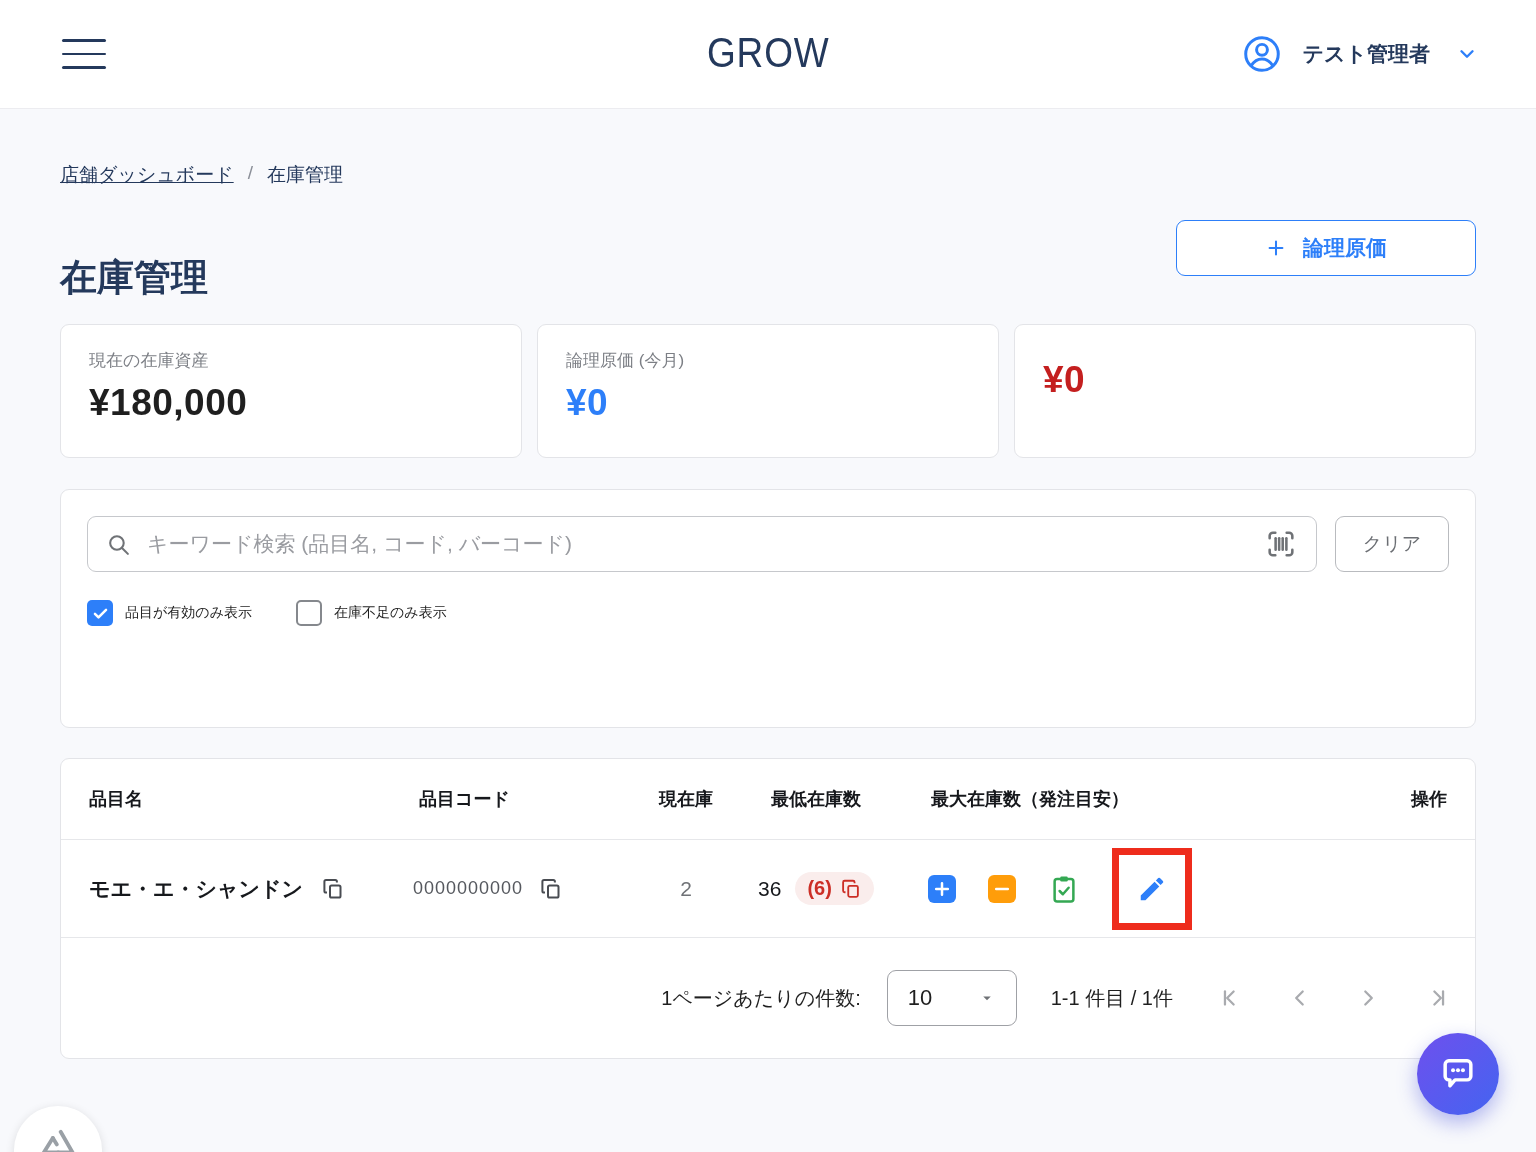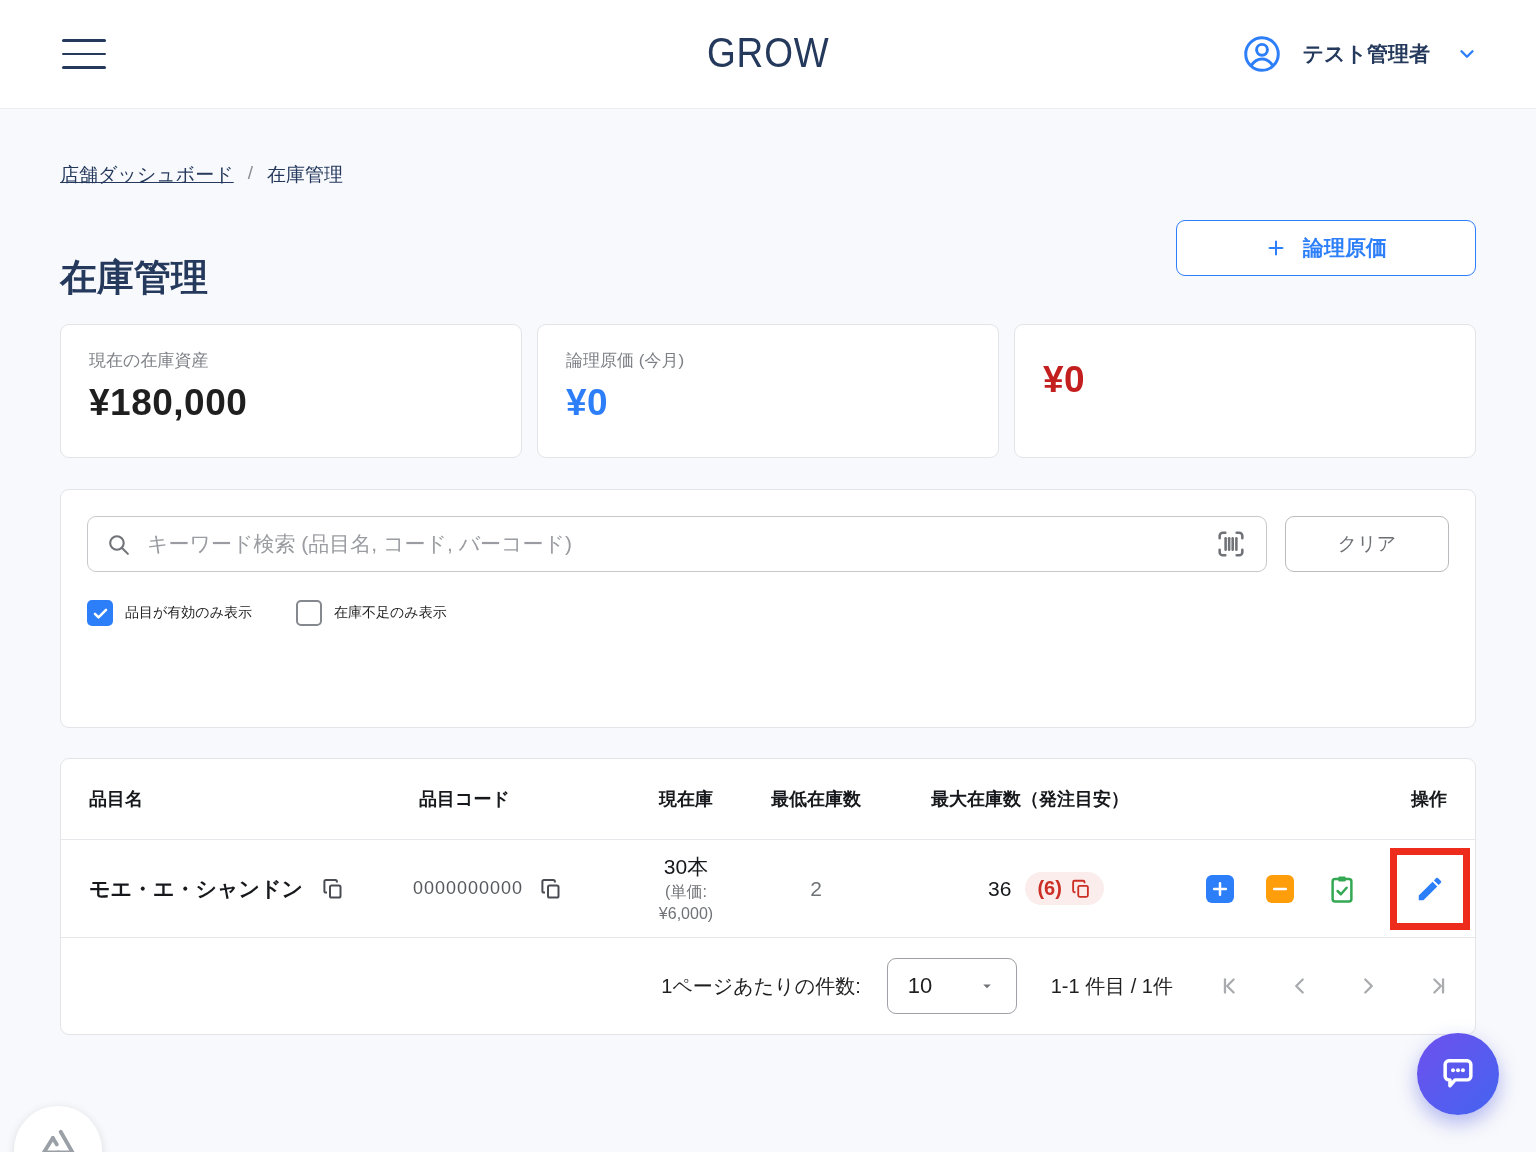--- a/index.html
+++ b/index.html
@@ -40,21 +40,21 @@
   .panel-head{height:60px;background:#f4f5f7;border-bottom:1px solid #e3e4e8;display:flex;align-items:center;gap:14px;padding:0 28px;}
   .panel-head .sicon{width:23px;height:23px;color:#55585e;}
   .panel-title{font-size:19px;font-weight:bold;color:#2e3238;}
   .panel-body{padding:26px;}
   .search-row{display:flex;gap:18px;}
   .search-box{flex:1;height:56px;border:1px solid #c6c8cc;border-radius:9px;display:flex;align-items:center;gap:14px;padding:0 18px;box-sizing:border-box;background:#fff;}
   .search-box .sicon{width:25px;height:25px;color:#6f7276;flex:none;}
   .search-box input{flex:1;border:none;outline:none;font-size:21px;color:#1f1f1f;background:transparent;font-family:inherit;}
   .search-box input::placeholder{color:#9a9ca1;}
   .barcode{width:34px;height:34px;color:#6f7276;flex:none;cursor:pointer;}
-  .clear-btn{width:164px;height:56px;background:#fff;border:1.5px solid #b9bbbf;border-radius:9px;color:#6b6e73;font-size:19px;cursor:pointer;font-family:inherit;}
+  .clear-btn{width:114px;height:56px;background:#fff;border:1.5px solid #b9bbbf;border-radius:9px;color:#6b6e73;font-size:19px;cursor:pointer;font-family:inherit;}
   .check-row{margin-top:28px;display:flex;gap:44px;align-items:center;}
   .check-item{display:flex;align-items:center;gap:12px;cursor:pointer;font-size:14px;color:#1f1f1f;}
   .cbox{width:26px;height:26px;border-radius:5px;box-sizing:border-box;display:flex;align-items:center;justify-content:center;}
   .cbox.on{background:#2d7ff9;}
   .cbox.off{background:#fff;border:2.5px solid #85888d;}
   .cbox svg{width:19px;height:19px;}
   
   .table-panel{position:absolute;left:60px;right:60px;top:758px;background:#fff;border:1px solid #e3e4e8;border-radius:9px;box-sizing:border-box;overflow:hidden;}
   .tgrid{display:grid;grid-template-columns:330px 235px 120px 140px 320px 1fr;align-items:center;}
   .thead{height:80px;font-size:18px;font-weight:bold;color:#16181c;}
@@ -77,21 +77,21 @@
   .badge .copy-ic{color:#cc2f26;width:22px;height:22px;}
   .cell-actions{display:flex;align-items:center;justify-content:flex-end;gap:32px;padding-right:14px;}
   .sqbtn{width:28px;height:28px;border-radius:6px;display:flex;align-items:center;justify-content:center;cursor:pointer;}
   .sq-blue{background:#2d7ff9;} .sq-orange{background:#ff9d0a;}
   .sqbtn svg{width:20px;height:20px;}
   .clip-btn{width:32px;height:32px;cursor:pointer;display:flex;align-items:center;justify-content:center;}
   .clip-btn svg{width:30px;height:30px;}
   .highlight-box{width:66px;height:68px;border:7px solid #ee2c1c;background:#fff;display:flex;align-items:center;justify-content:center;}
   .pencil-btn{width:30px;height:30px;cursor:pointer;}
   
-  .pager{height:88px;border-top:1px solid #e6e7ea;display:flex;align-items:center;justify-content:flex-end;padding:4px 26px;gap:26px;}
+  .pager{height:88px;border-top:1px solid #e6e7ea;display:flex;align-items:center;justify-content:flex-end;padding:16px 26px;gap:26px;}
   .pp-label{font-size:20px;color:#1f1f1f;}
   .pp-select{width:130px;height:56px;border:1.5px solid #9fa1a6;border-radius:9px;display:flex;align-items:center;justify-content:space-between;padding:0 20px;box-sizing:border-box;cursor:pointer;}
   .pp-value{font-size:22px;color:#1f1f1f;}
   .caret{width:18px;height:18px;color:#6f7276;}
   .range{font-size:20px;color:#1f1f1f;margin-left:8px;}
   .navicons{display:flex;align-items:center;gap:42px;margin-left:20px;}
   .nav-ic{width:26px;height:26px;color:#a9abaf;cursor:pointer;}
   
   .chat-fab{position:absolute;right:37px;bottom:37px;width:82px;height:82px;border-radius:50%;
     background:linear-gradient(135deg,#6a52ee 10%,#4862f0 90%);box-shadow:0 8px 20px rgba(70,80,220,.4);
@@ -212,24 +212,20 @@
         <path d="M6 15.5H5a1.6 1.6 0 0 1-1.6-1.6V4.6A1.6 1.6 0 0 1 5 3h9.3a1.6 1.6 0 0 1 1.6 1.6v1"></path>
       </svg>
     </div>
     <div class="cell-code">
       <span>0000000000</span>
       <svg class="copy-ic" viewBox="0 0 24 24" fill="none" stroke="currentColor" stroke-width="2">
         <rect x="9" y="8.5" width="10.5" height="12" rx="1.6"></rect>
         <path d="M6 15.5H5a1.6 1.6 0 0 1-1.6-1.6V4.6A1.6 1.6 0 0 1 5 3h9.3a1.6 1.6 0 0 1 1.6 1.6v1"></path>
       </svg>
     </div>
-    <div class="cell-stock">
-      <span class="stock-main">30本</span>
-      <span class="stock-sub">(単価: ¥6,000)</span>
-    </div>
     <div class="cell-min">2</div>
     <div class="cell-max">
       <span class="max-num">36</span>
       <span class="badge">
         <span class="badge-txt">(6)</span>
         <svg class="copy-ic" viewBox="0 0 24 24" fill="none" stroke="currentColor" stroke-width="2">
           <rect x="9" y="8.5" width="10.5" height="12" rx="1.6"></rect>
           <path d="M6 15.5H5a1.6 1.6 0 0 1-1.6-1.6V4.6A1.6 1.6 0 0 1 5 3h9.3a1.6 1.6 0 0 1 1.6 1.6v1"></path>
         </svg>
       </span>

